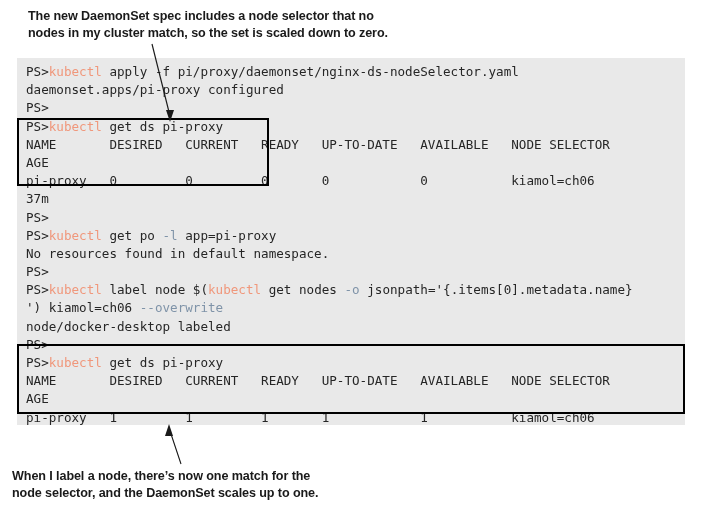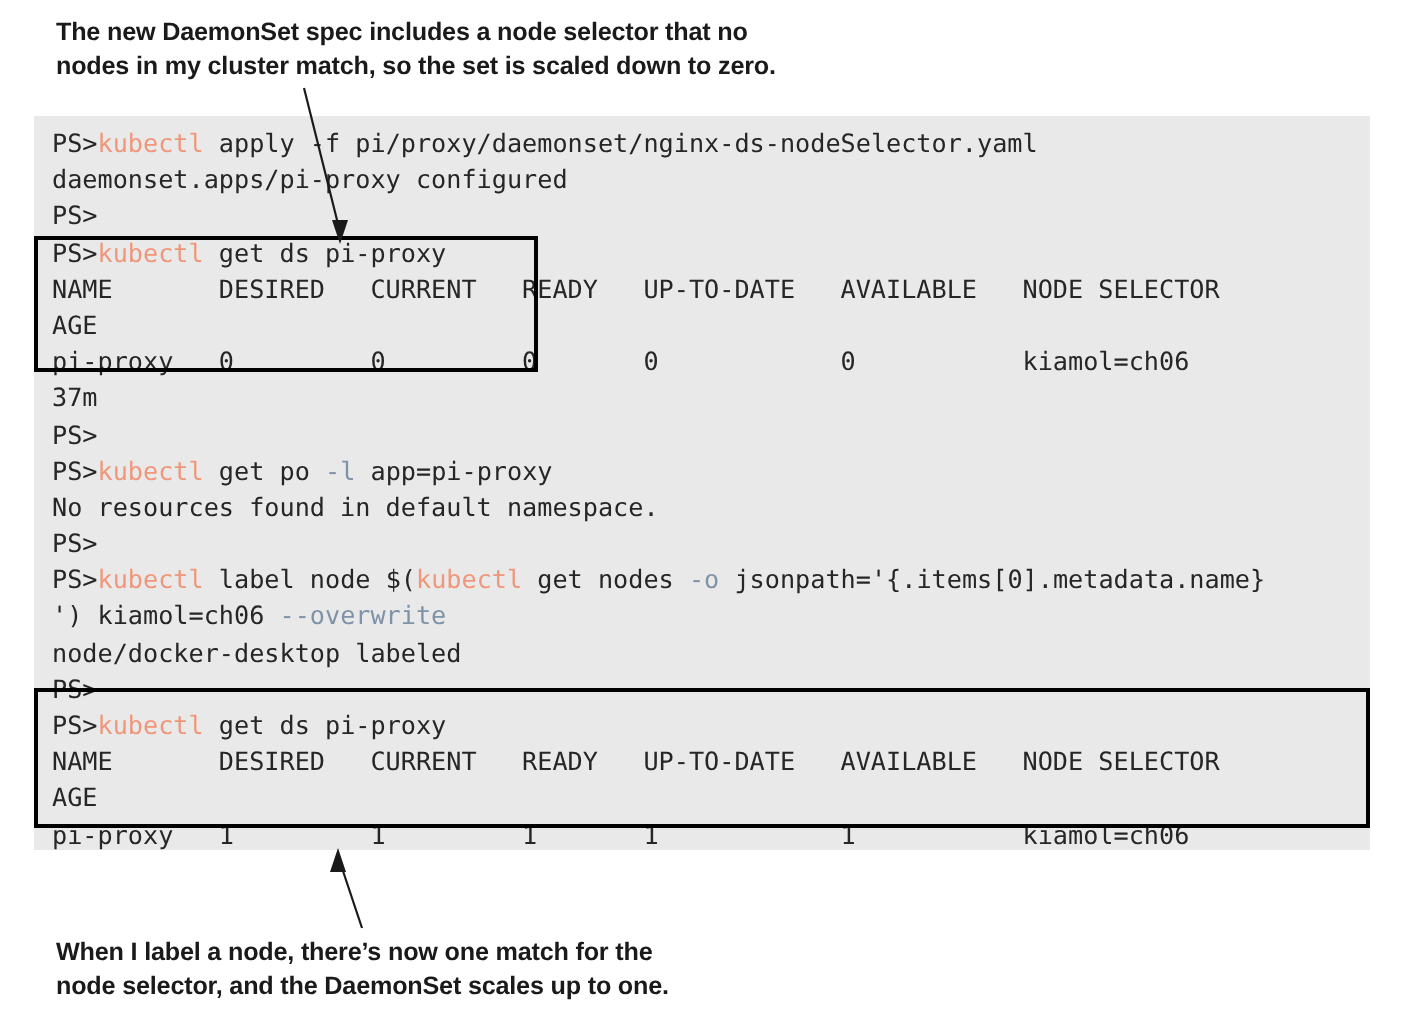--- a/index.html
+++ b/index.html
@@ -21,21 +21,21 @@
     position: absolute;
     font-family: "Liberation Sans", sans-serif;
     font-weight: bold;
     font-size: 12.6px;
     line-height: 17px;
     color: #1a1a1a;
     letter-spacing: -0.1px;
     white-space: pre;
   }
   #caption-top  { left: 28px; top: 8px; }
-  #caption-bottom { left: 28px; top: 468px; }
+  #caption-bottom { left: 12px; top: 468px; }
 
   
   #terminal {
     position: absolute;
     left: 17px;
     top: 58px;
     width: 668px;
     height: 367px;
     background: #e9e9e9;
   }

